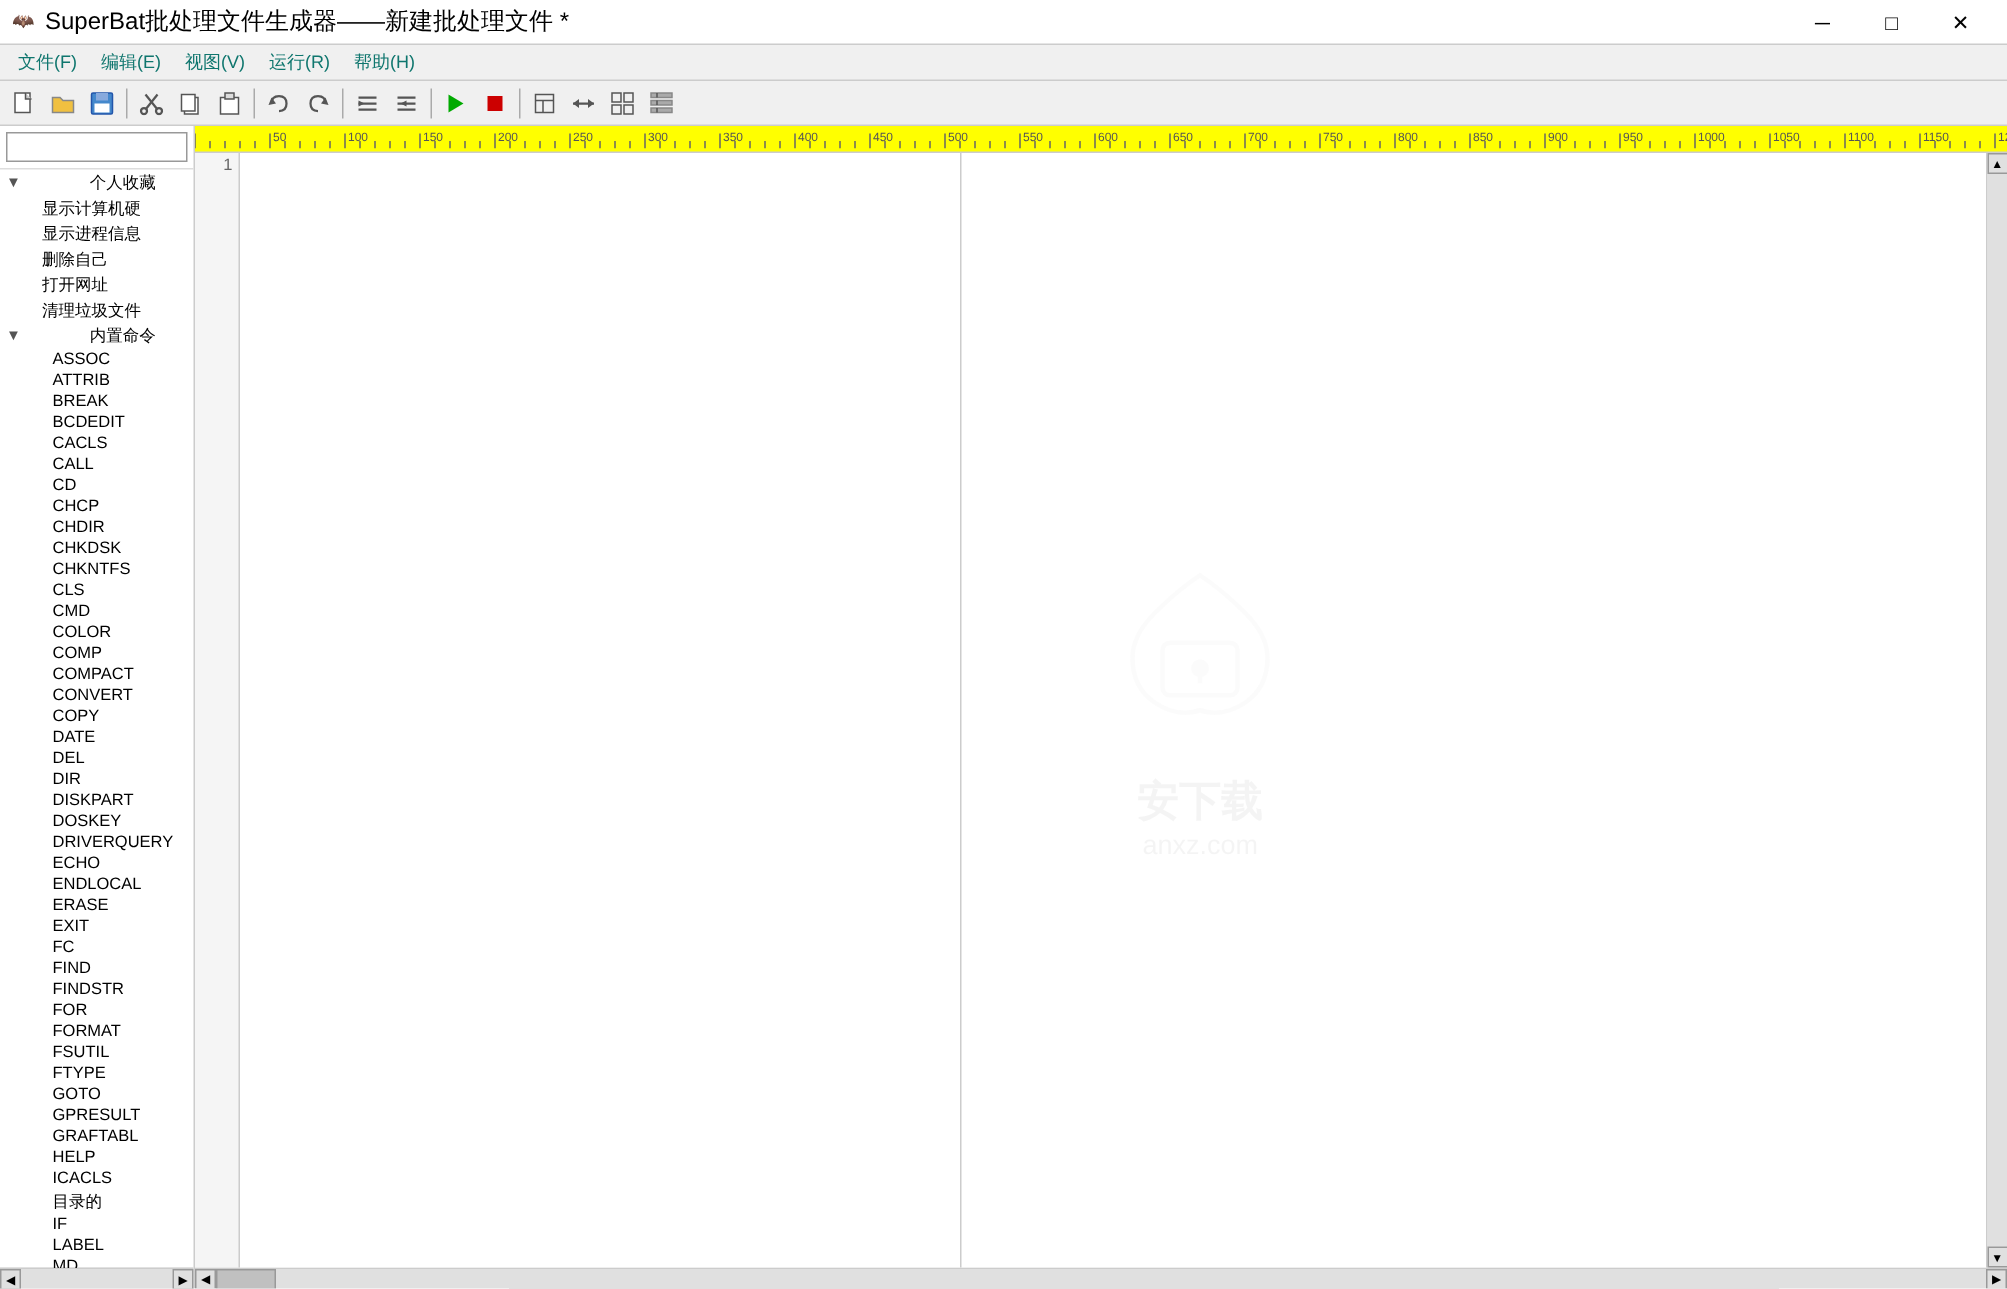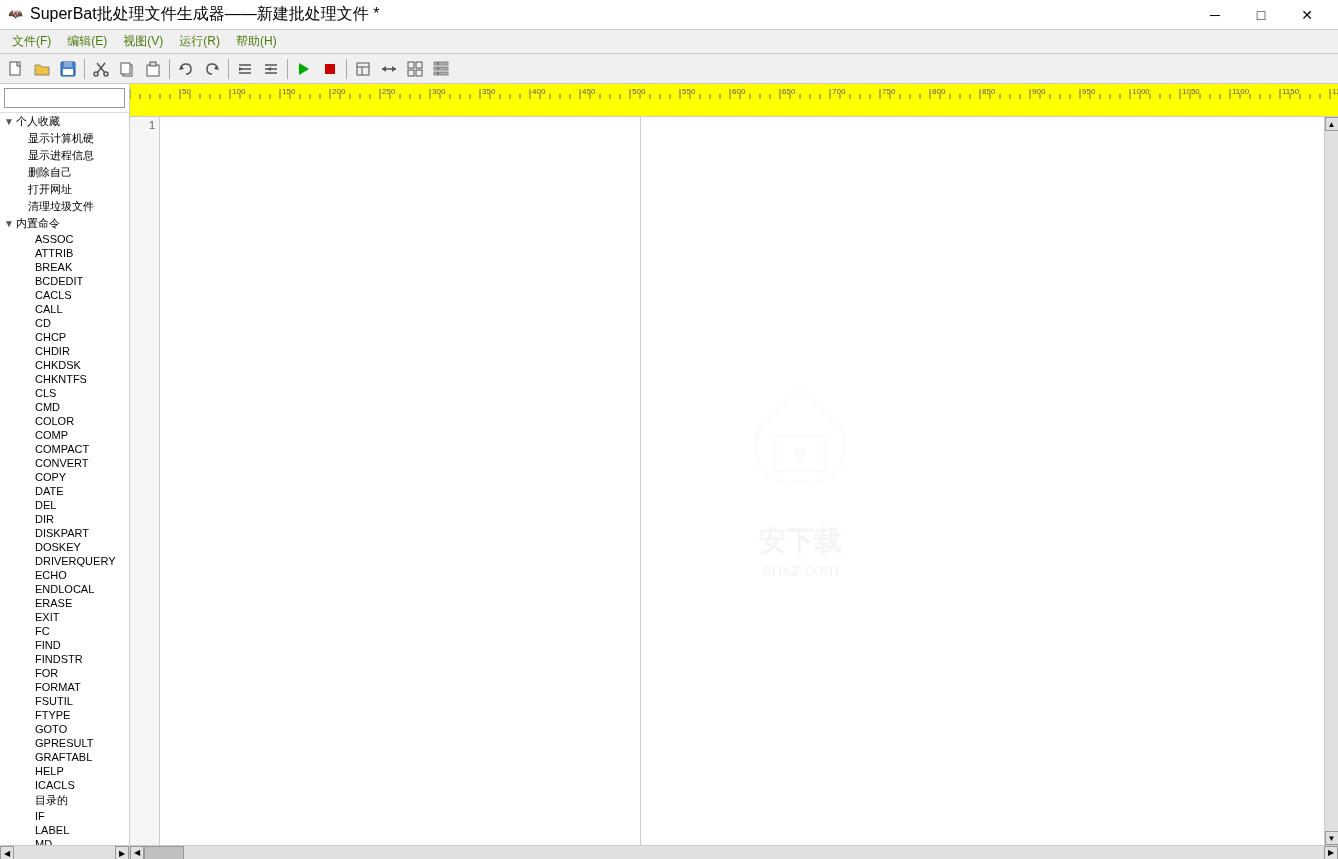--- a/index.html
+++ b/index.html
@@ -58,21 +58,21 @@
       height: 24px;
       display: flex;
       align-items: center;
       padding: 0 4px;
       border-bottom: 1px solid #ccc;
     }
     .menu-item {
       padding: 2px 8px;
       cursor: pointer;
       font-size: 12px;
-      color: #4d7c0f;
+      color: #0f766e;
     }
 
     
     #toolbar {
       background: #f0f0f0;
       height: 30px;
       display: flex;
       align-items: center;
       padding: 2px 4px;
       border-bottom: 1px solid #ccc;
@@ -136,20 +136,21 @@
       color: #000;
     }
     .tree-expand {
       font-size: 10px;
       margin-right: 2px;
       color: #555;
     }
     .tree-group-label {
       font-weight: normal;
       color: #000;
+      margin-left: 44px;
     }
     .tree-item {
       padding: 1px 6px 1px 35px;
       cursor: pointer;
       color: #000;
       white-space: nowrap;
     }
     .tree-sub-item {
       padding: 1px 4px 1px 28px;
       cursor: pointer;
@@ -159,21 +160,21 @@
 
     
     #content-area {
       flex: 1;
       display: flex;
       flex-direction: column;
       overflow: hidden;
       position: relative;
     }
     #top-ruler {
-      height: 33px;
+      height: 18px;
       background: #ffff00;
       border-bottom: 1px solid #ccc;
       position: relative;
       overflow: hidden;
     }
     #editor-area {
       flex: 1;
       display: flex;
       position: relative;
     }

